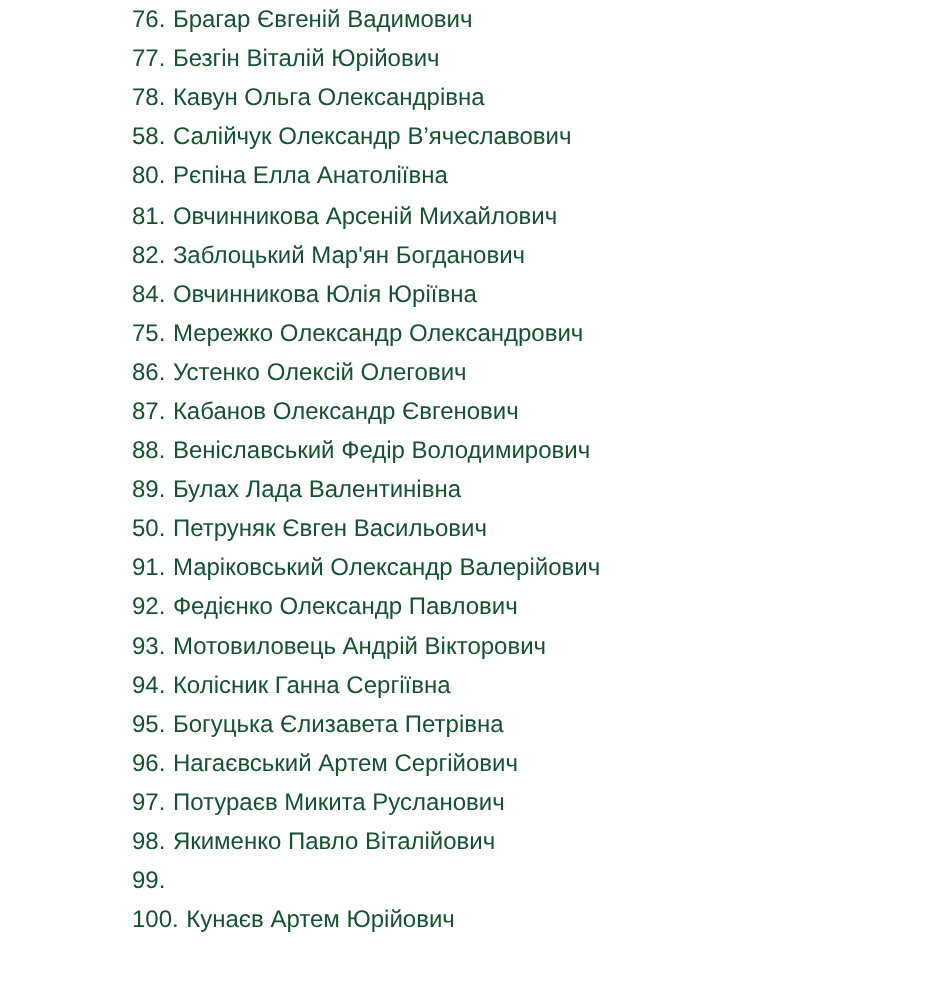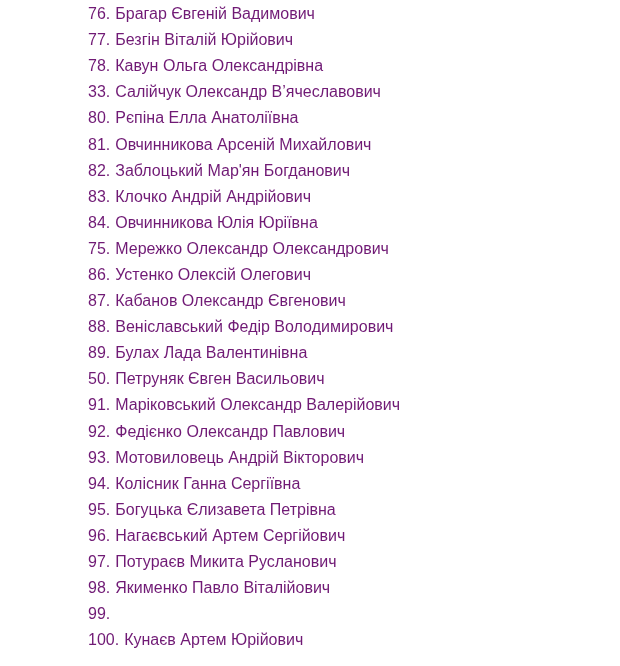--- a/index.html
+++ b/index.html
@@ -9,21 +9,21 @@
     height: 666px;
     background: #ffffff;
     overflow: hidden;
   }
   .page {
     box-sizing: border-box;
     width: 496px;
     height: 666px;
     padding: 1px 14px 0 88px;
     font-family: "Liberation Sans", "DejaVu Sans", sans-serif;
-    color: #701a75;
+    color: #14532d;
   }
   .list-item {
     height: 26.1px;
     display: flex;
     align-items: center;
     font-size: 16px;
     white-space: nowrap;
   }
   .num {
     margin-right: 5px;
@@ -40,38 +40,34 @@
       </div>
       <div class="list-item">
         <span class="num">77.</span>
         <span class="name">Безгін Віталій Юрійович</span>
       </div>
       <div class="list-item">
         <span class="num">78.</span>
         <span class="name">Кавун Ольга Олександрівна</span>
       </div>
       <div class="list-item">
-        <span class="num">33.</span>
+        <span class="num">58.</span>
         <span class="name">Салійчук Олександр В’ячеславович</span>
       </div>
       <div class="list-item">
         <span class="num">80.</span>
         <span class="name">Рєпіна Елла Анатоліївна</span>
       </div>
       <div class="list-item">
         <span class="num">81.</span>
         <span class="name">Овчинникова Арсеній Михайлович</span>
       </div>
       <div class="list-item">
         <span class="num">82.</span>
         <span class="name">Заблоцький Мар'ян Богданович</span>
-      </div>
-      <div class="list-item">
-        <span class="num">83.</span>
-        <span class="name">Клочко Андрій Андрійович</span>
       </div>
       <div class="list-item">
         <span class="num">84.</span>
         <span class="name">Овчинникова Юлія Юріївна</span>
       </div>
       <div class="list-item">
         <span class="num">75.</span>
         <span class="name">Мережко Олександр Олександрович</span>
       </div>
       <div class="list-item">

